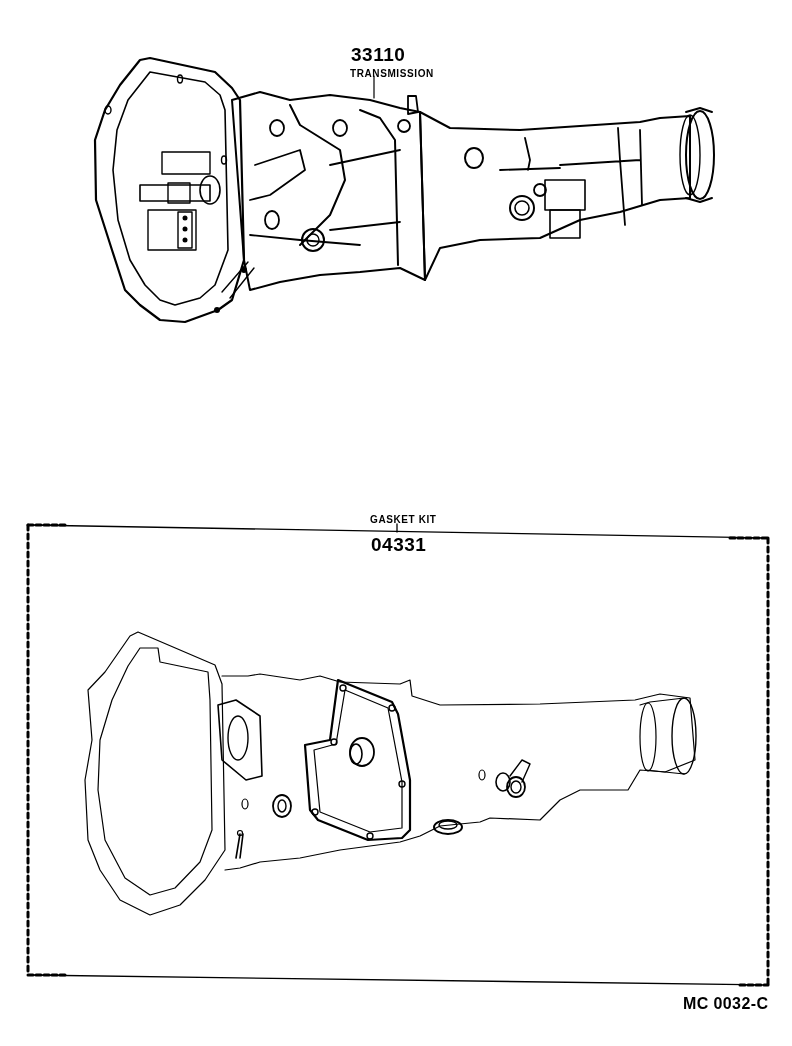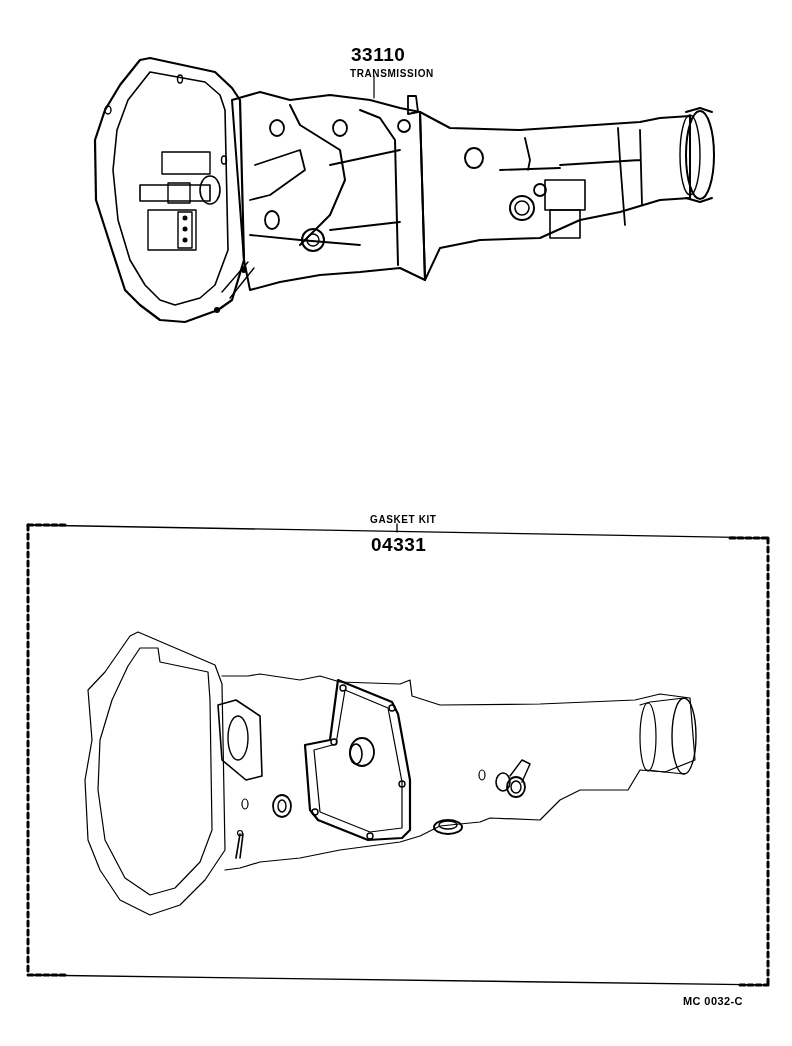--- a/index.html
+++ b/index.html
@@ -1,20 +1,20 @@
 <!DOCTYPE html>
 <html><head>
 <meta charset="utf-8">
 <style>
   html, body { margin:0; padding:0; background:#ffffff; }
   body { width:792px; height:1046px; position:relative; overflow:hidden;
          font-family:"Liberation Sans", sans-serif; color:#000; }
   .part-number { position:absolute; font-size:19px; font-weight:bold; letter-spacing:0.5px; line-height:15px; }
   .part-name { position:absolute; font-size:10px; font-weight:bold; letter-spacing:0.6px; line-height:10px; }
-  .ref-code { position:absolute; font-size:11px; font-weight:bold; letter-spacing:0.4px; }
+  .ref-code { position:absolute; font-size:16px; font-weight:bold; letter-spacing:0.4px; }
   svg { position:absolute; left:0; top:0; }
   .ink { fill:none; stroke:#000; stroke-linejoin:round; stroke-linecap:round; }
 </style>
 </head>
 <body>
 
 <div class="part-number" style="left:351px; top:47px;">33110</div>
 <div class="part-name" style="left:350px; top:69px;">TRANSMISSION</div>
 
 <div class="part-number" style="left:371px; top:497px;margin-top:40px;">04331</div>

